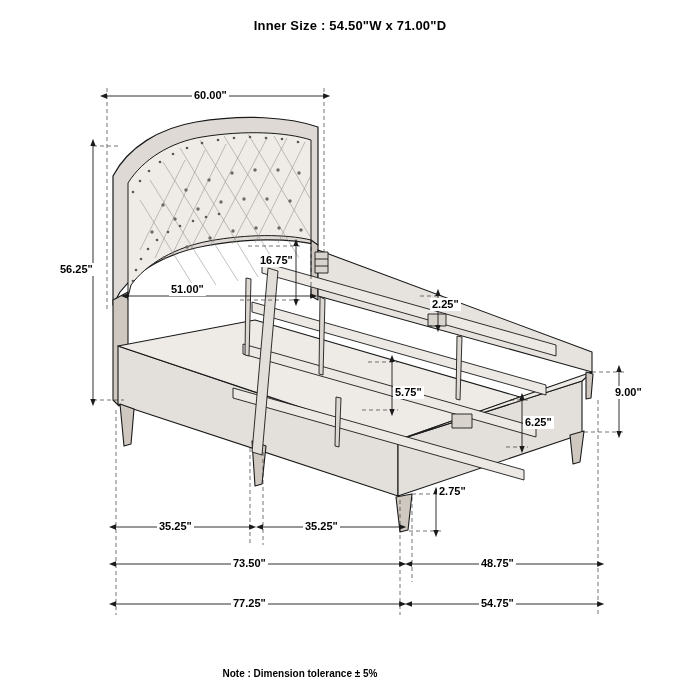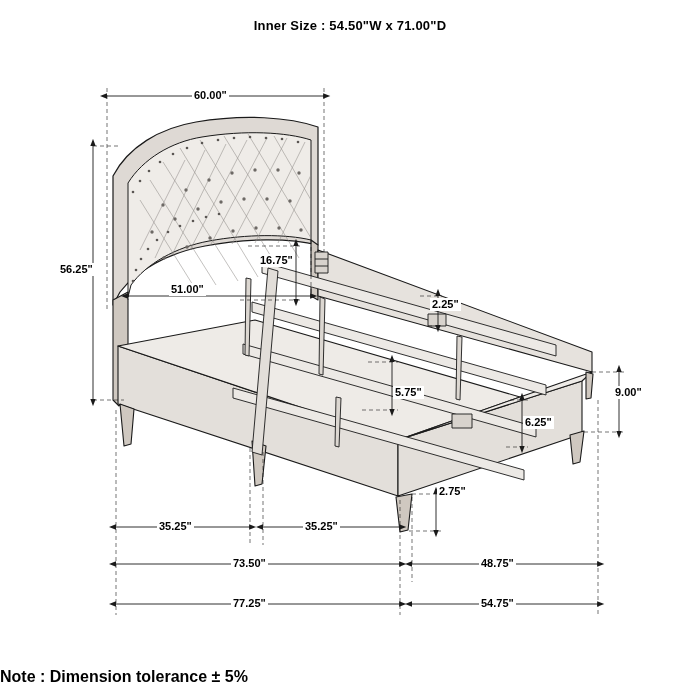--- a/index.html
+++ b/index.html
@@ -27,21 +27,22 @@
     text-align: center;
     font-size: 13px;
     font-weight: bold;
     letter-spacing: 0.2px;
   }
   .note {
     position: absolute;
     top: 668px;
     left: 0;
     width: 600px;
-    font-size: 16px;
+    text-align: center;
+    font-size: 10px;
     font-weight: bold;
   }
   svg.diagram {
     position: absolute;
     top: 0;
     left: 0;
     width: 700px;
     height: 700px;
   }
   .dimlabel {

